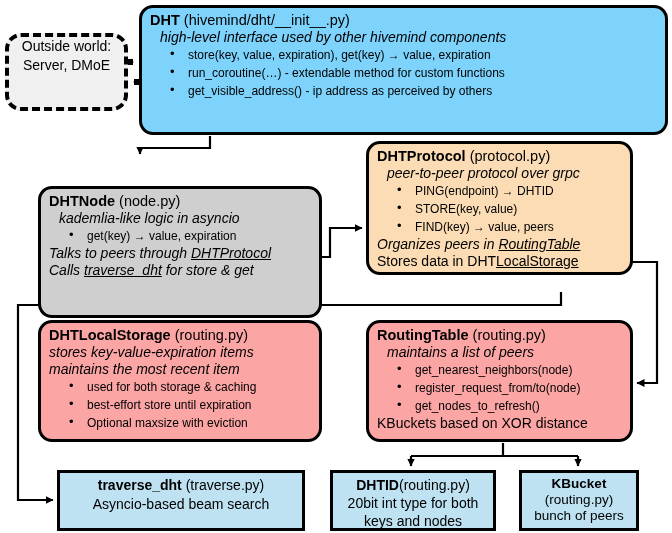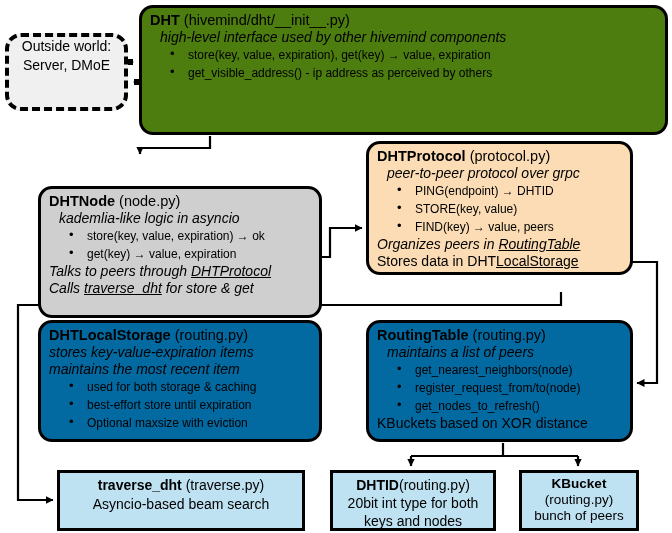--- a/index.html
+++ b/index.html
@@ -31,24 +31,24 @@
   .box {
     position: absolute;
     box-sizing: border-box;
     border: 3px solid #000000;
     overflow: hidden;
   }
   .rounded { border-radius: 14px; }
   .sharp   { border-radius: 0px; }
   .dashed  { border: 4px dashed #000000; border-radius: 16px; }
 
-  .c-lav  { background: #4d7c0f; }
+  .c-lav  { background: #7dd3fc; }
   .c-gray { background: #cfcfcf; margin-top: 28px; }
   .c-ora  { background: #fbdcb4; }
-  .c-yel  { background: #0369a1; }
+  .c-yel  { background: #fca5a5; }
   .c-blue { background: #bfe2f2; }
   .c-lgray{ background: #f0f0f0; }
 
   .pad { padding: 4px 6px 3px 8px; }
 
   .ttl {
     font-size: 14.5px;
     line-height: 17px;
     white-space: nowrap;
   }
@@ -175,33 +175,33 @@
   </div>
 
   <div class="box rounded c-lav" id="box-dht">
     <div class="pad">
       <div class="ttl">
         <b>DHT</b><span> (hivemind/dht/__init__.py)</span>
       </div>
       <div class="sub ind">high-level interface used by other hivemind components</div>
       <ul class="bul">
         <li>store(key, value, expiration), get(key) → value, expiration</li>
+        <li>run_coroutine(…) - extendable method for custom functions</li>
         <li>get_visible_address() - ip address as perceived by others</li>
       </ul>
     </div>
   </div>
 
   <div class="box rounded c-gray" id="box-dhtnode">
     <div class="pad">
       <div class="ttl">
         <b>DHTNode</b><span> (node.py)</span>
       </div>
       <div class="sub ind">kademlia-like logic in asyncio</div>
       <ul class="bul">
-        <li>store(key, value, expiration) → ok</li>
         <li>get(key) → value, expiration</li>
       </ul>
       <div class="sub"><span>Talks to peers through </span><span class="u">DHTProtocol</span></div>
       <div class="sub"><span>Calls </span><span class="u">traverse_dht</span><span> for store &amp; get</span></div>
     </div>
   </div>
 
   <div class="box rounded c-ora" id="box-protocol">
     <div class="pad">
       <div class="ttl">

